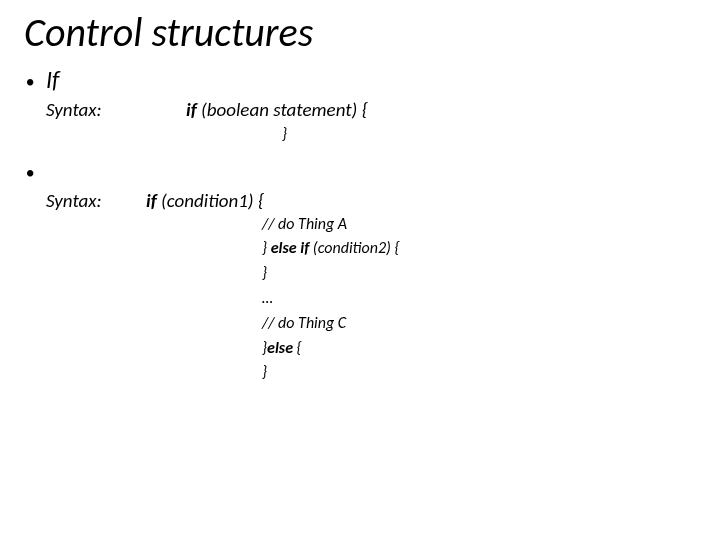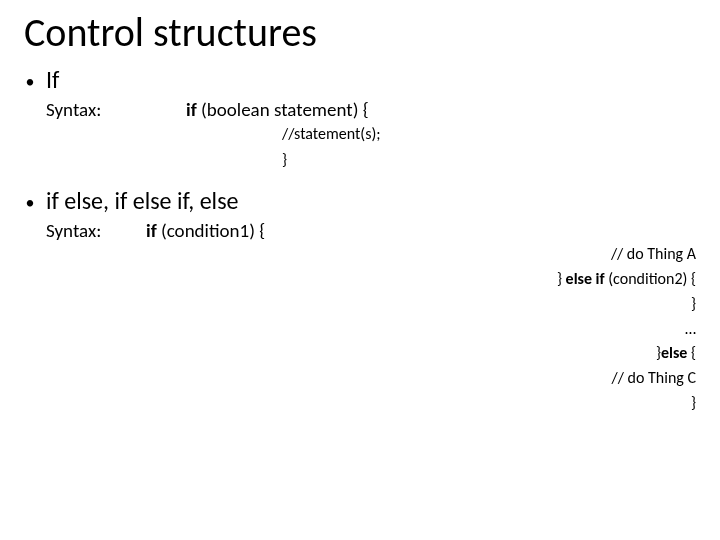--- a/index.html
+++ b/index.html
@@ -9,21 +9,22 @@
     height: 540px;
     background: #fff;
     font-family: Calibri, "Segoe UI", Arial, sans-serif;
     color: #000;
   }
   .slide {
     position: relative;
     width: 720px;
     height: 384px;
     box-sizing: border-box;
-    padding: 8px 24px 0 20px;
+    padding: 8px 32px 0 20px;
+    font-style: italic;
   }
   .title {
     font-size: 40px;
     margin: 0 0 8px 4px;
   }
   .bullet {
     display: flex;
     align-items: baseline;
     font-size: 24px;
     margin: 2px 0 0 2px;
@@ -71,21 +72,20 @@
     font-size: 19px;
     margin-top: 4px;
   }
   .syntax-label2 {
     width: 100px;
   }
   .codeblock2 {
     margin-left: 216px;
     font-size: 16px;
     line-height: 1.55;
-    text-align: right;
   }
 </style>
 </head>
 <body>
 
 <div class="slide">
 
   <div class="title">Control structures</div>
 
   <div class="bullet">
@@ -94,45 +94,43 @@
   </div>
 
   <div class="section1">
     <div class="row1">
       <span class="syntax-label">Syntax:</span>
       <span>
         <span class="kw">if</span><span> (boolean statement) {</span>
       </span>
     </div>
     <div class="codeblock1">
-      <div>//statement(s);</div>
       <div>}</div>
     </div>
   </div>
 
   <div class="bullet2">
     <span class="dot">•</span>
-    <span>if else, if else if, else</span>
   </div>
 
   <div class="section2">
     <div class="row2">
       <span class="syntax-label2">Syntax:</span>
       <span>
         <span class="kw">if</span><span> (condition1) {</span>
       </span>
     </div>
     <div class="codeblock2">
       <div>// do Thing A</div>
       <div>
         <span>} </span><span class="kw">else if</span><span> (condition2) {</span>
       </div>
       <div>}</div>
       <div> …</div>
+      <div>// do Thing C</div>
       <div>
         <span>}</span><span class="kw">else</span><span> {</span>
       </div>
-      <div>// do Thing C</div>
       <div>}</div>
     </div>
   </div>
 
 </div>
 
 </body></html>

